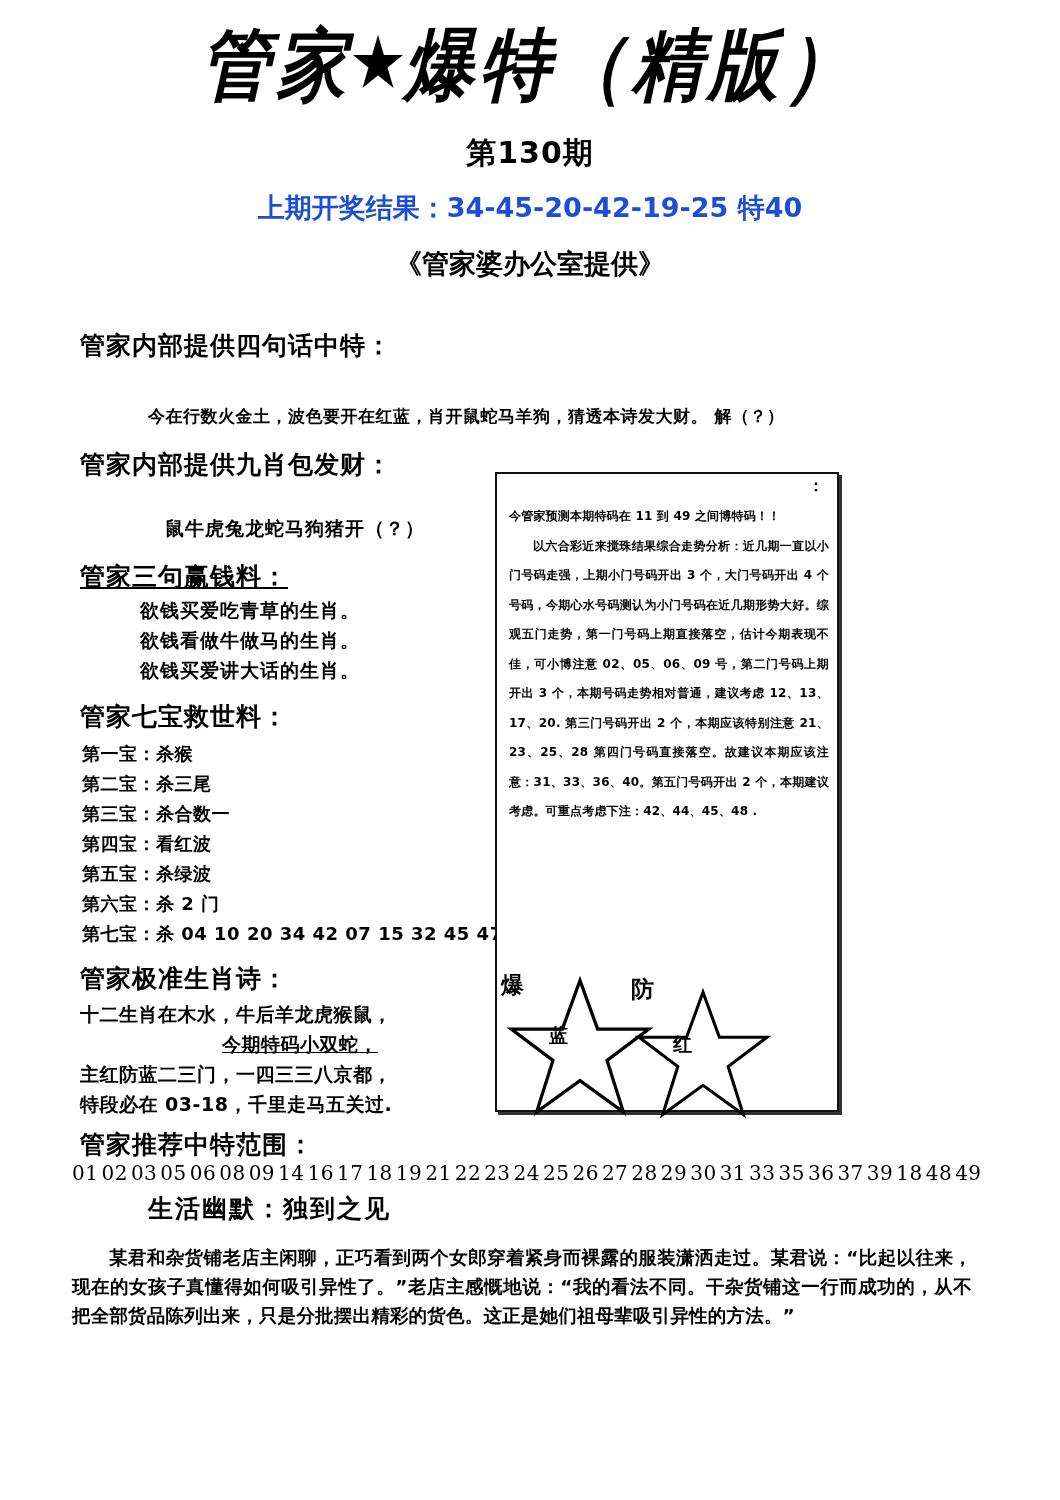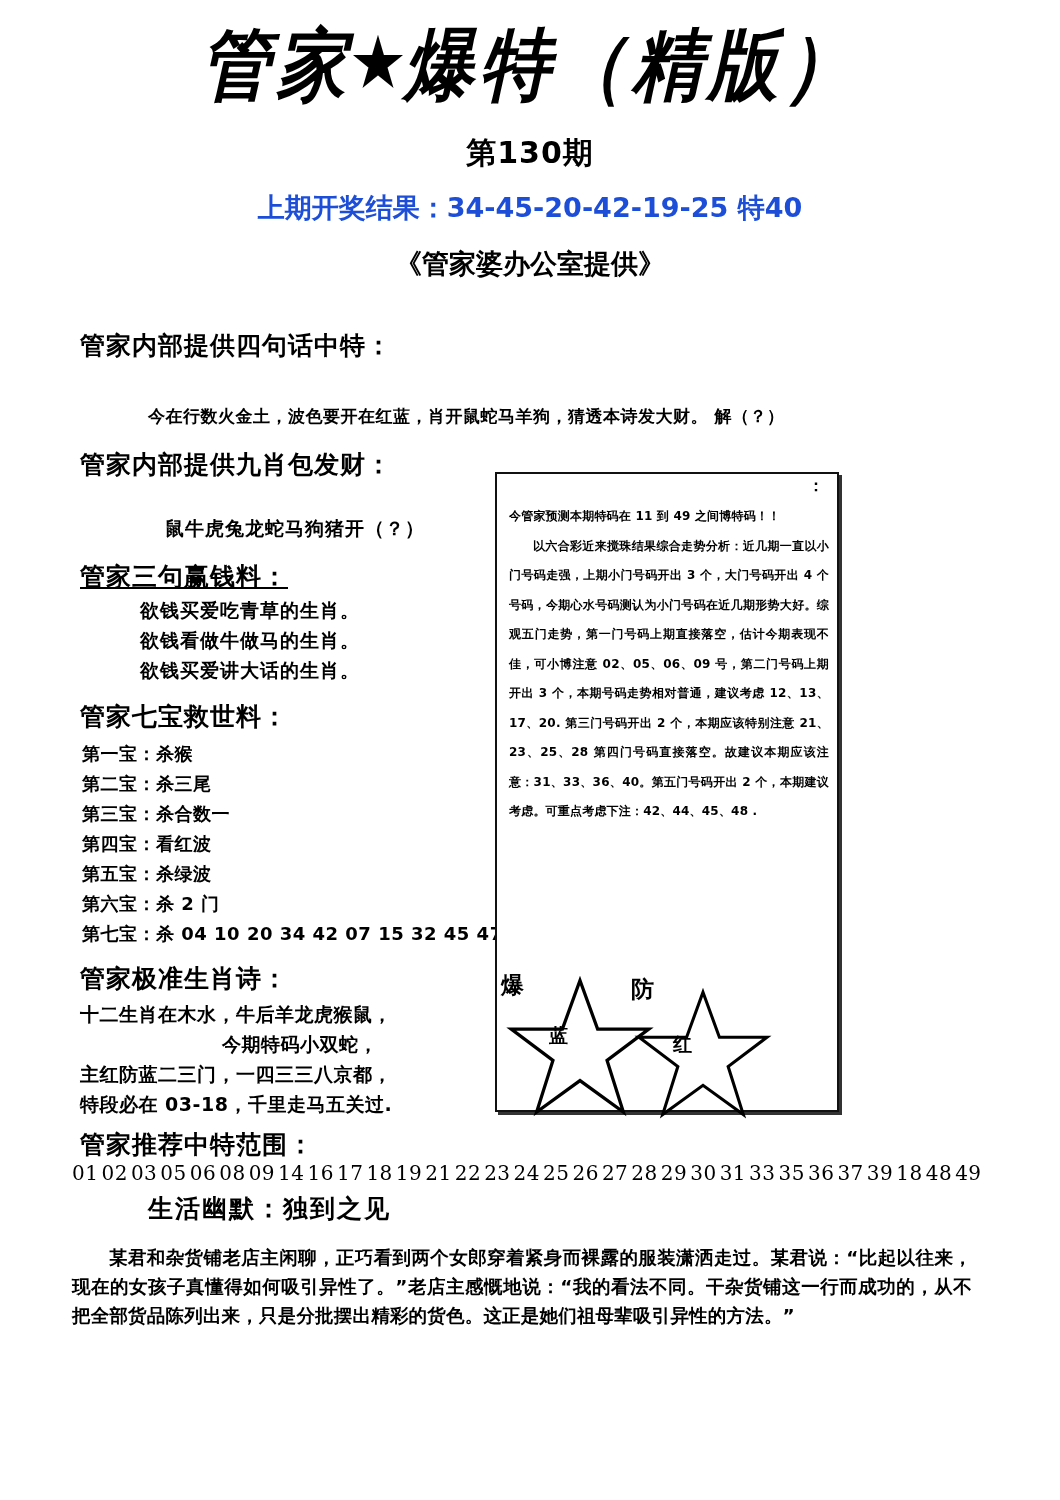--- a/index.html
+++ b/index.html
@@ -266,21 +266,21 @@
   </div>
   <div class="treasure-row" style="top:892px;left:82px;">
     <span class="lbl">第六宝：</span><span>杀 2 门</span>
   </div>
   <div class="treasure-row" style="top:922px;left:82px;">
     <span class="lbl">第七宝：</span><span>杀 04  10  20  34  42  07  15  32  45  47</span>
   </div>
 
   <div class="sec-head" style="top:962px;left:80px;">管家极准生肖诗：</div>
   <div class="zodiac-line" style="top:1002px;left:80px;">十二生肖在木水，牛后羊龙虎猴鼠，</div>
-  <div class="zodiac-line" style="top:1032px;left:222px;">今期特码小双蛇，</div>
+  <div class="zodiac-line" style="top:1032px;left:222px;text-decoration:underline;">今期特码小双蛇，</div>
   <div class="zodiac-line" style="top:1062px;left:80px;">主红防蓝二三门，一四三三八京都，</div>
   <div class="zodiac-line" style="top:1092px;left:80px;">特段必在 03-18，千里走马五关过.</div>
 
   <div class="sec-head" style="top:1128px;left:80px;">管家推荐中特范围：</div>
 
   <div class="range-nums">
     <span>01</span>
     <span>02</span>
     <span>03</span>
     <span>05</span>

